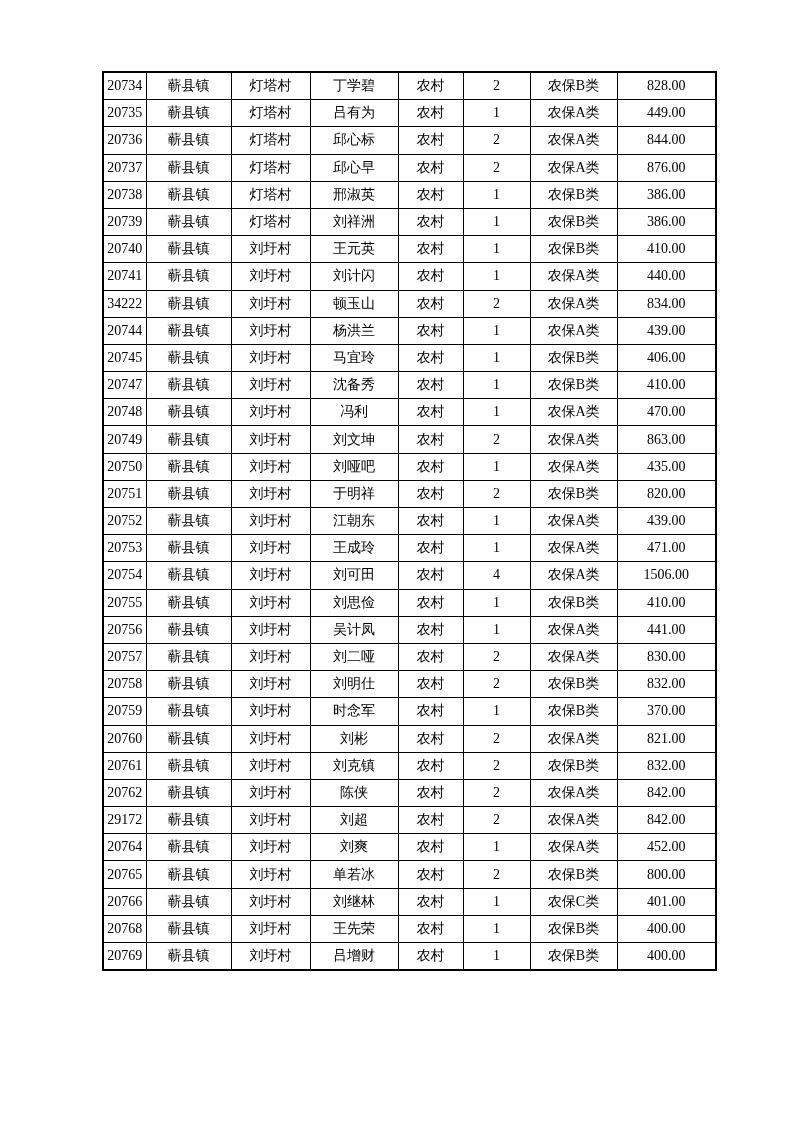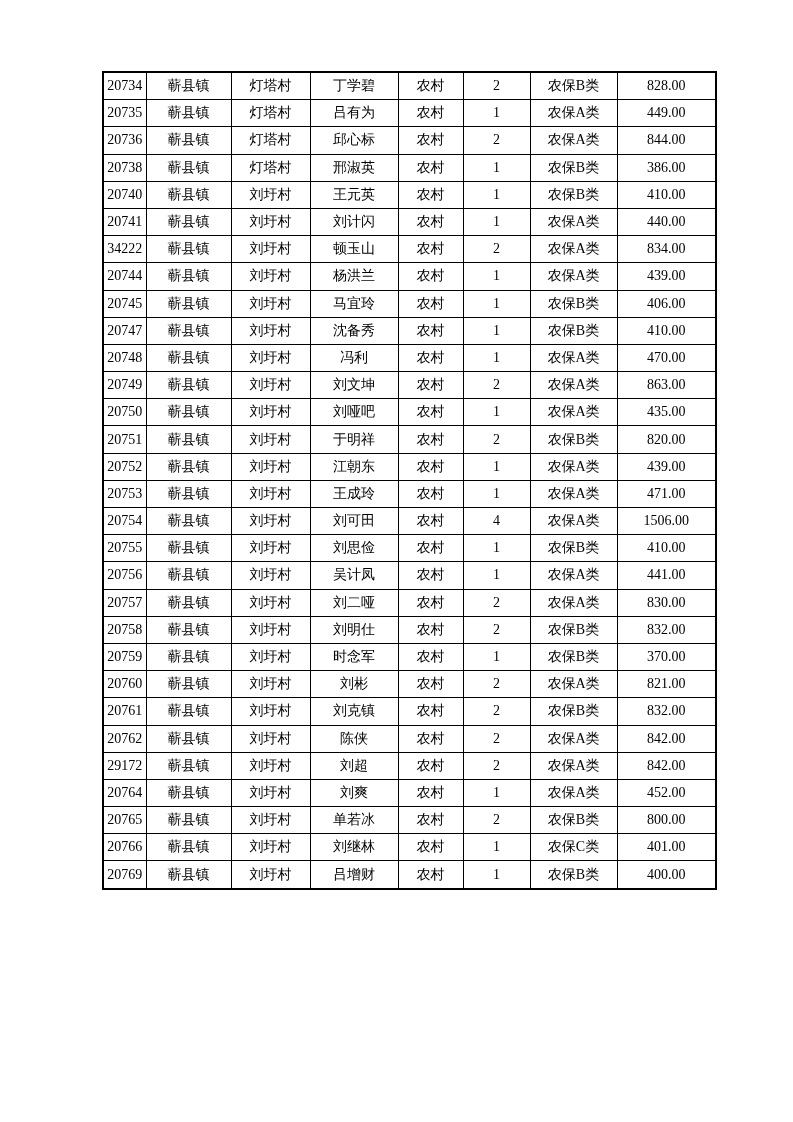--- a/index.html
+++ b/index.html
@@ -77,24 +77,44 @@
           <td>20736</td>
           <td>蕲县镇</td>
           <td>灯塔村</td>
           <td>邱心标</td>
           <td>农村</td>
           <td>2</td>
           <td>农保A类</td>
           <td>844.00</td>
         </tr>
         <tr>
+          <td>20737</td>
+          <td>蕲县镇</td>
+          <td>灯塔村</td>
+          <td>邱心早</td>
+          <td>农村</td>
+          <td>2</td>
+          <td>农保A类</td>
+          <td>876.00</td>
+        </tr>
+        <tr>
           <td>20738</td>
           <td>蕲县镇</td>
           <td>灯塔村</td>
           <td>邢淑英</td>
+          <td>农村</td>
+          <td>1</td>
+          <td>农保B类</td>
+          <td>386.00</td>
+        </tr>
+        <tr>
+          <td>20739</td>
+          <td>蕲县镇</td>
+          <td>灯塔村</td>
+          <td>刘祥洲</td>
           <td>农村</td>
           <td>1</td>
           <td>农保B类</td>
           <td>386.00</td>
         </tr>
         <tr>
           <td>20740</td>
           <td>蕲县镇</td>
           <td>刘圩村</td>
           <td>王元英</td>
@@ -335,20 +355,30 @@
         </tr>
         <tr>
           <td>20766</td>
           <td>蕲县镇</td>
           <td>刘圩村</td>
           <td>刘继林</td>
           <td>农村</td>
           <td>1</td>
           <td>农保C类</td>
           <td>401.00</td>
+        </tr>
+        <tr>
+          <td>20768</td>
+          <td>蕲县镇</td>
+          <td>刘圩村</td>
+          <td>王先荣</td>
+          <td>农村</td>
+          <td>1</td>
+          <td>农保B类</td>
+          <td>400.00</td>
         </tr>
         <tr>
           <td>20769</td>
           <td>蕲县镇</td>
           <td>刘圩村</td>
           <td>吕增财</td>
           <td>农村</td>
           <td>1</td>
           <td>农保B类</td>
           <td>400.00</td>

